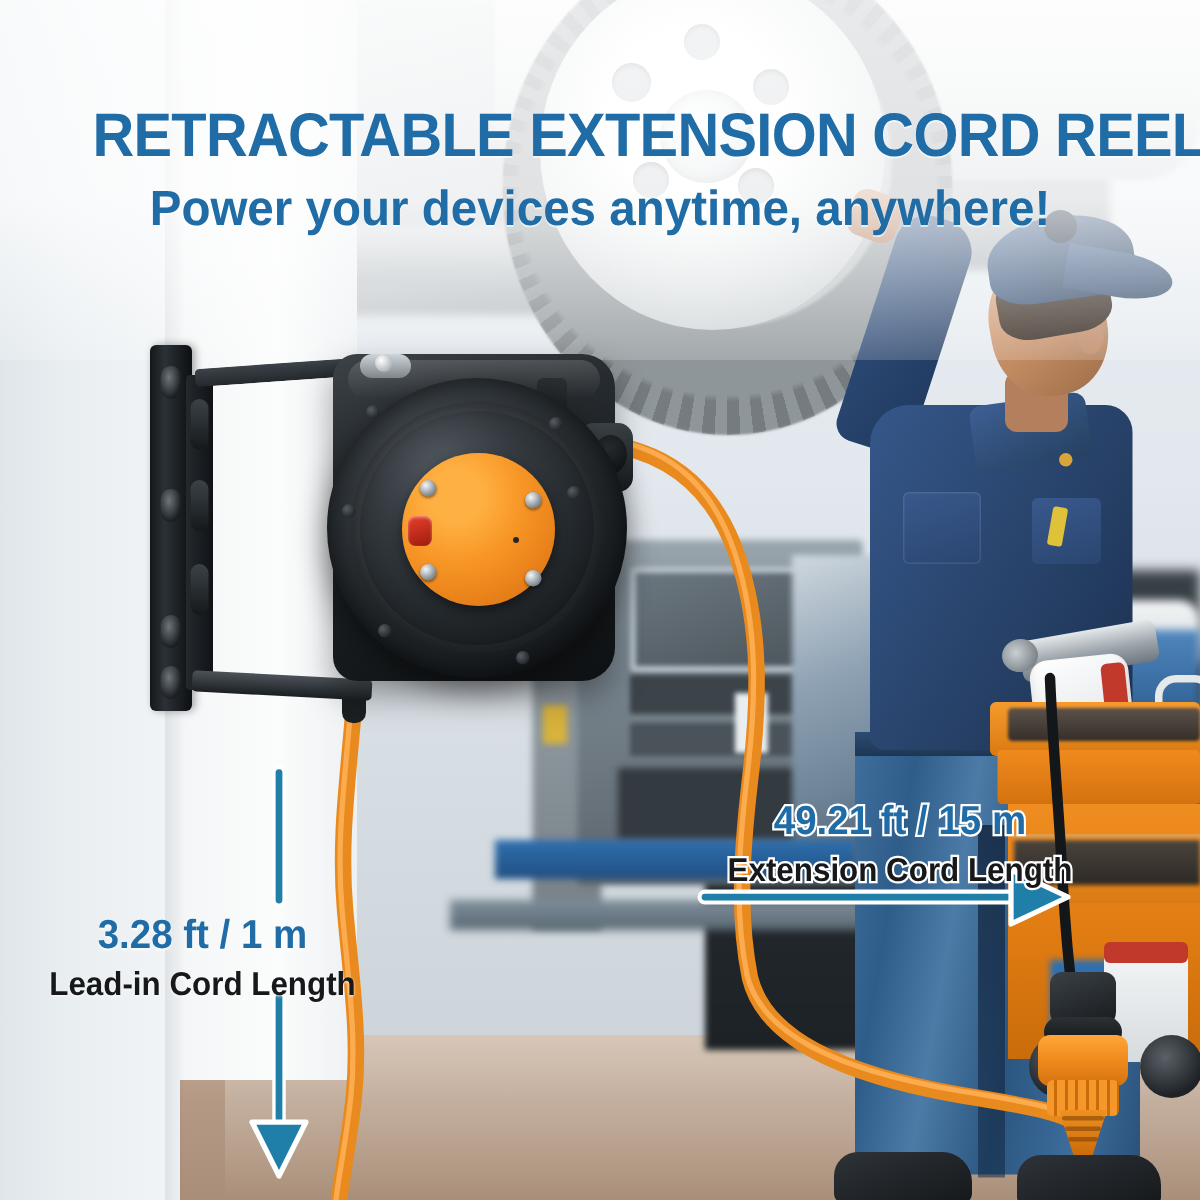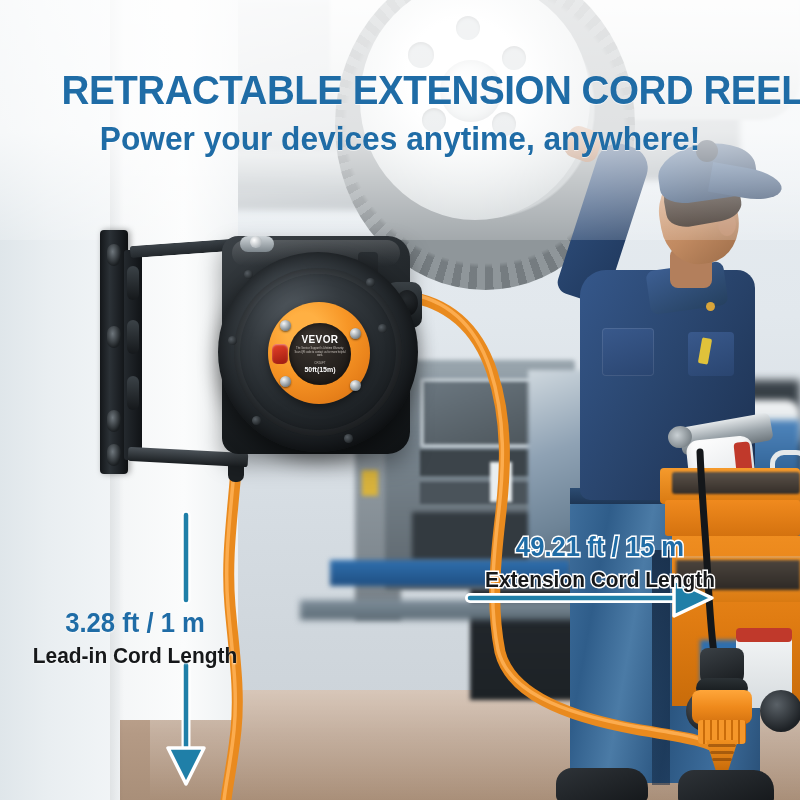--- a/index.html
+++ b/index.html
@@ -603,26 +603,20 @@
     <div class="p dscrew" style="left:278px;top:96px;"></div>
 
     <div class="p" id="hub-orange"></div>
     <div class="p hscrew" style="left:180px;top:92px;"></div>
     <div class="p hscrew" style="left:250px;top:100px;"></div>
     <div class="p hscrew" style="left:180px;top:148px;"></div>
     <div class="p hscrew" style="left:250px;top:152px;"></div>
     <div class="p" id="red-btn"></div>
     <div class="p" id="dot-small"></div>
 
-    <div class="p" id="label">
-      <div id="label-brand">VEVOR</div>
-      <div id="label-fine">The Service Support Is Lifetime Warranty. Scan QR code to contact us for more helpful work.</div>
-      <div id="label-model">CR50FT</div>
-      <div id="label-spec">50ft(15m)</div>
-    </div>
 
     <div class="p" id="pivot"></div>
     <div class="p" id="pivot-bolt"></div>
   </div>
 
   <div class="layer" id="conn">
     <div class="p" id="conn-black"></div>
     <div class="p" id="conn-black-ring"></div>
     <div class="p" id="conn-body"></div>
     <div class="p" id="conn-grip"></div>

